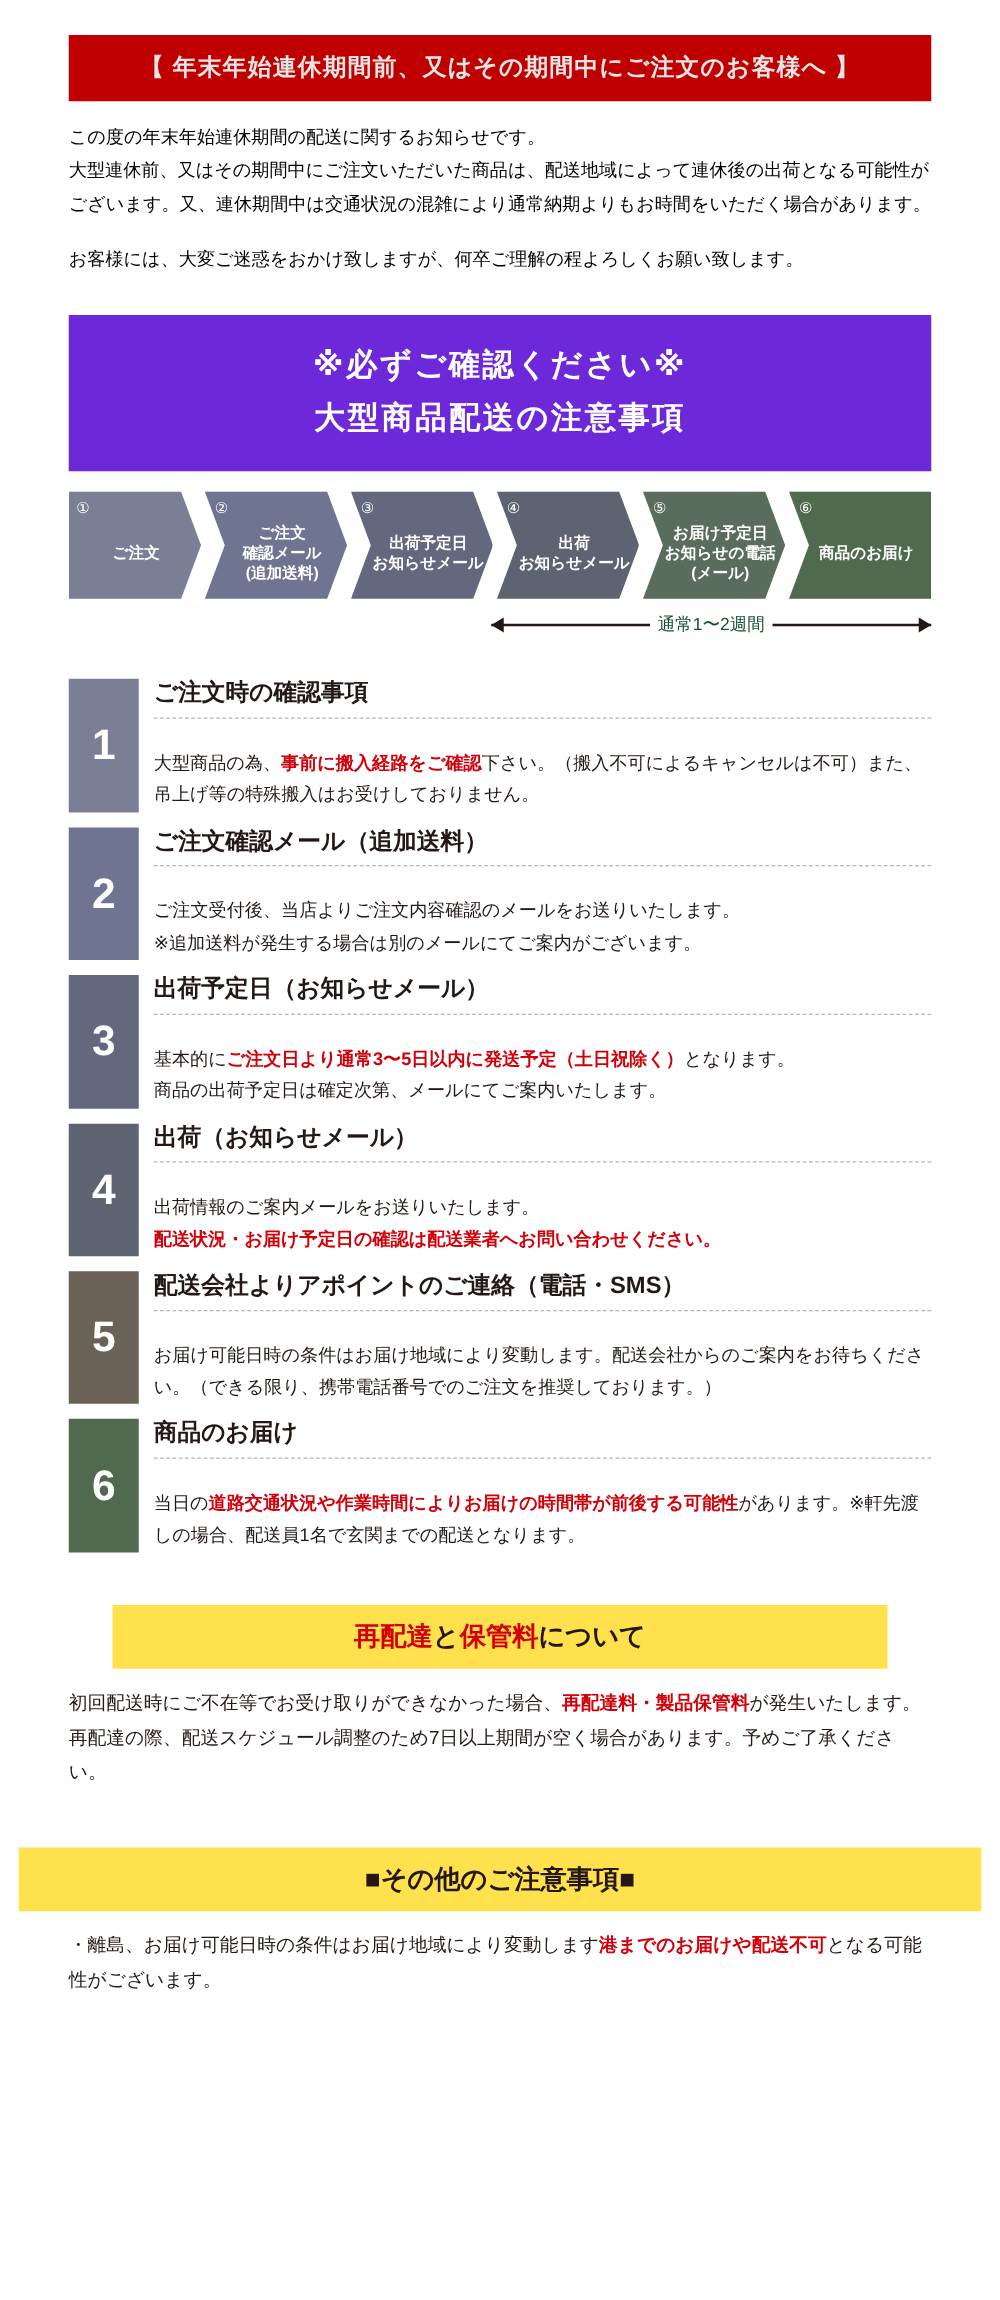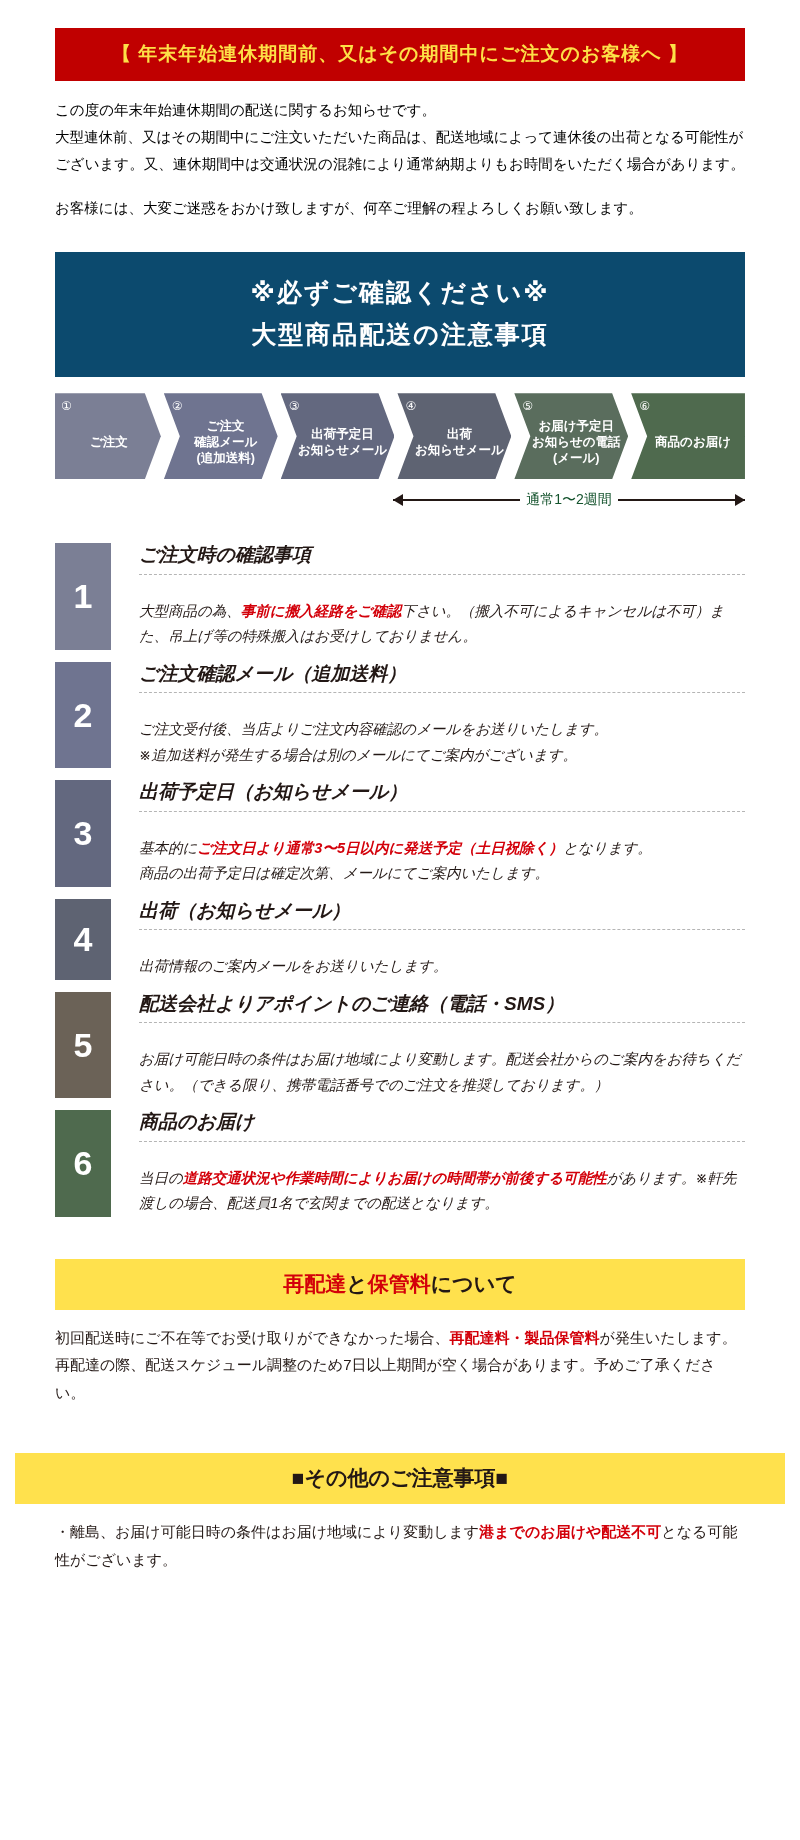--- a/index.html
+++ b/index.html
@@ -21,42 +21,42 @@
     position: relative;
     background: #ffffff;
     padding: 0;
   }
 
   
   .notice-band {
     width: 690px;
     margin: 28px auto 0;
     background: #c00000;
-    color: #fde047;
+    color: #e5e5e5;
     text-align: center;
     font-size: 19px;
     font-weight: bold;
     letter-spacing: 1px;
     padding: 13px 0 14px;
   }
   .notice-body {
     width: 690px;
     margin: 16px auto 0;
     font-size: 14.5px;
     line-height: 1.85;
     color: #000000;
   }
   .notice-body p { margin: 0; }
   .notice-body p.gap { margin-top: 18px; }
 
   
   .main-header {
     width: 690px;
     margin: 30px auto 0;
-    background: #0c4a6e;
+    background: #6d28d9;
     color: #ffffff;
     text-align: center;
     padding: 22px 0 24px;
   }
   .main-header .l1 {
     font-size: 25px;
     font-weight: bold;
     letter-spacing: 2px;
     line-height: 1.5;
   }
@@ -168,42 +168,41 @@
     color: #ffffff;
     font-size: 34px;
     font-weight: bold;
     display: flex;
     align-items: center;
     justify-content: center;
     line-height: 1;
   }
   .step .content {
     flex: 1 1 auto;
-    padding-left: 28px;
-    font-style: italic;
+    padding-left: 12px;
   }
   .step .title {
     font-size: 19px;
     font-weight: bold;
     color: #231815;
     padding-bottom: 6px;
     border-bottom: 1px dashed #b5b5b5;
     line-height: 1.3;
   }
   .step .desc {
     font-size: 14.5px;
     line-height: 1.75;
     margin-top: 24px;
     color: #231815;
   }
   .em-red { color: #d3000a; font-weight: bold; }
 
   
   .yellow-band {
-    width: 690px;
+    width: 620px;
     margin: 42px auto 0;
     background: #ffe14d;
     text-align: center;
     padding: 11px 0 12px;
     font-size: 21px;
     font-weight: bold;
     color: #231815;
   }
   .yellow-band .hl { color: #d3000a; }
   .plain-body {
@@ -298,21 +297,21 @@
         <div class="badge" style="background: rgb(99, 104, 127);">3</div>
         <div class="content">
           <div class="title">出荷予定日（お知らせメール）</div>
           <div class="desc"><span>基本的に</span><span class="em-red">ご注文日より通常3〜5日以内に発送予定（土日祝除く）</span><span>となります。<br>商品の出荷予定日は確定次第、メールにてご案内いたします。</span></div>
         </div>
       </div>
       <div class="step">
         <div class="badge" style="background: rgb(94, 99, 114);">4</div>
         <div class="content">
           <div class="title">出荷（お知らせメール）</div>
-          <div class="desc"><span>出荷情報のご案内メールをお送りいたします。<br></span></div>
+          <div class="desc"><span>出荷情報のご案内メールをお送りいたします。<br></span><span class="em-red">配送状況・お届け予定日の確認は配送業者へお問い合わせください。</span></div>
         </div>
       </div>
       <div class="step">
         <div class="badge" style="background: rgb(107, 98, 87);">5</div>
         <div class="content">
           <div class="title">配送会社よりアポイントのご連絡（電話・SMS）</div>
           <div class="desc"><span>お届け可能日時の条件はお届け地域により変動します。配送会社からのご案内をお待ちください。（できる限り、携帯電話番号でのご注文を推奨しております。）</span></div>
         </div>
       </div>
       <div class="step">

